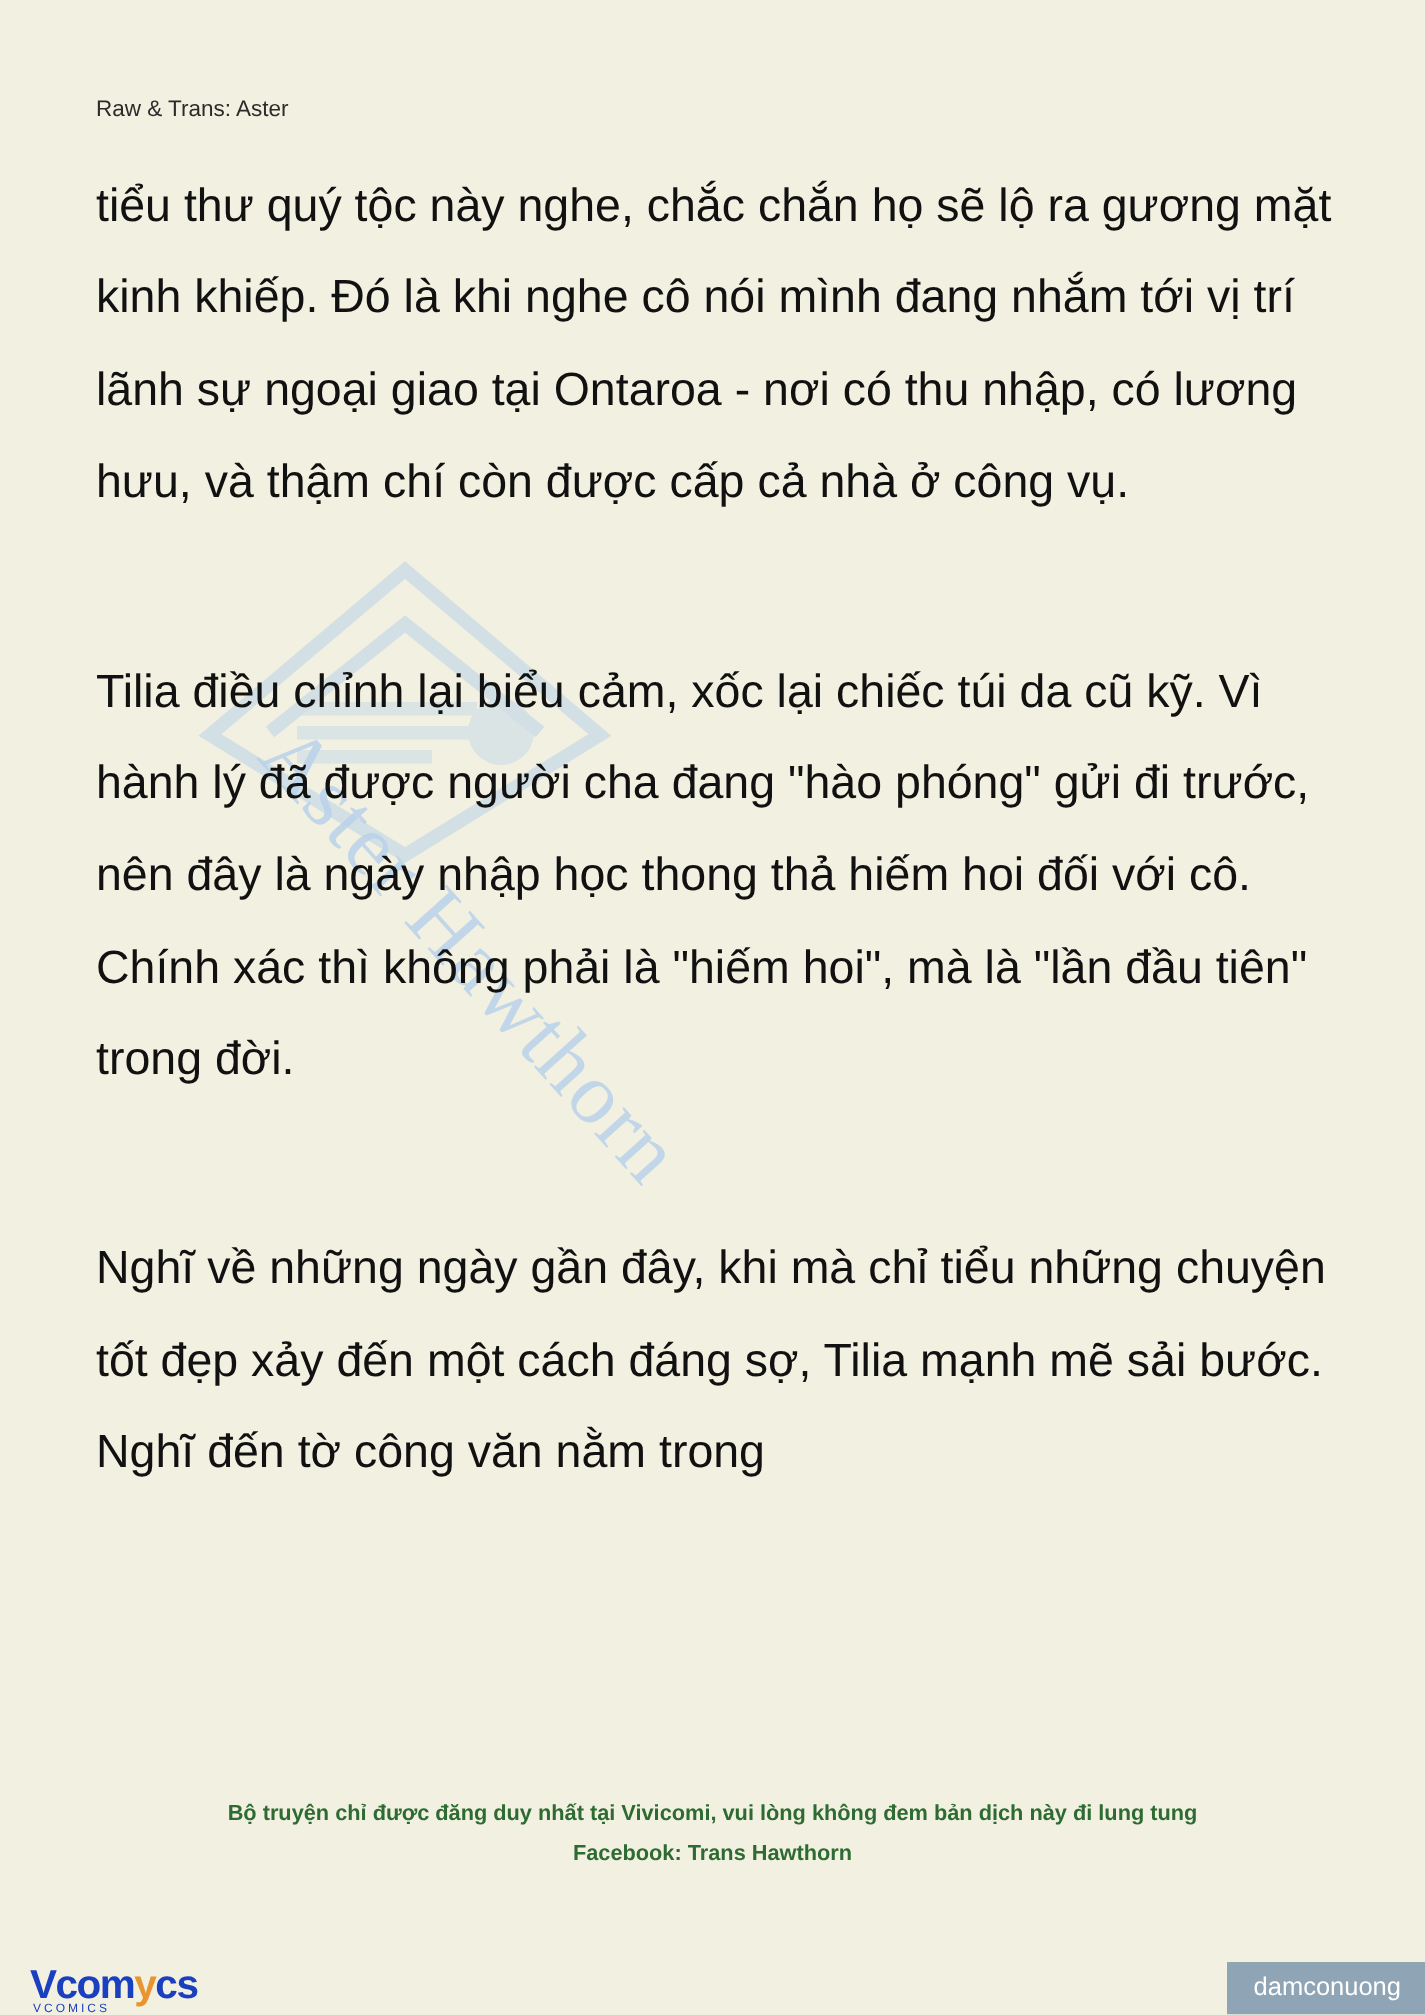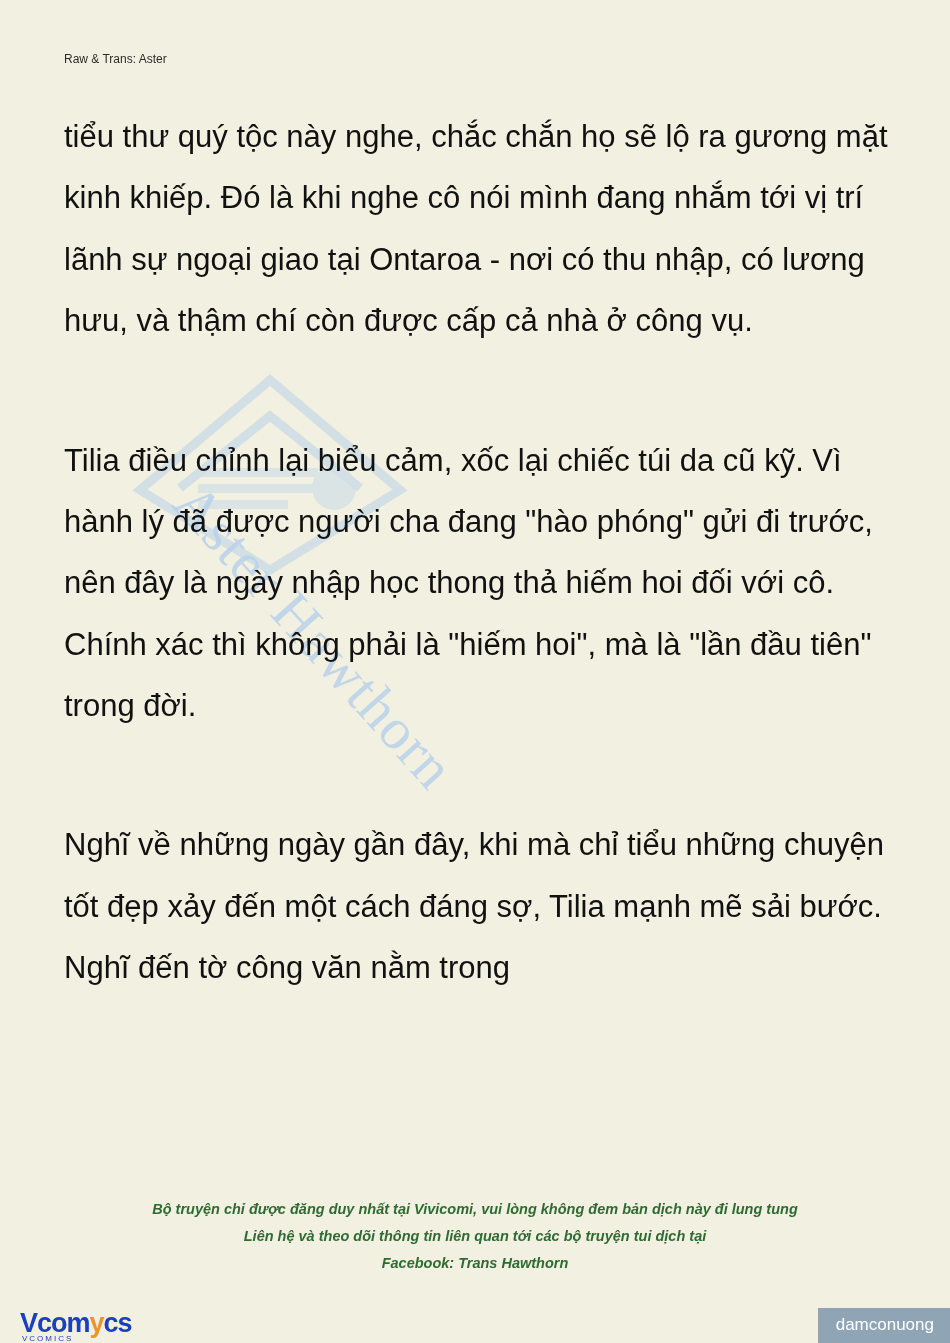--- a/index.html
+++ b/index.html
@@ -42,23 +42,23 @@
     top: 370px;
     width: 300px;
     height: 210px;
     opacity: .55;
   }
 
   
   .header {
     position: absolute;
     left: 64px;
-    top: 52px;
+    top: 64px;
     font-family: "Liberation Sans", sans-serif;
-    font-size: 12px;
+    font-size: 15px;
     color: #2b2b2b;
     z-index: 3;
   }
 
   
   .content {
     position: absolute;
     left: 64px;
     top: 106px;
     width: 824px;
@@ -78,21 +78,20 @@
   .notice {
     position: absolute;
     left: 0;
     top: 1196px;
     width: 950px;
     text-align: center;
     z-index: 3;
   }
   .notice div {
     font-family: "Liberation Sans", sans-serif;
-    font-style: italic;
     font-weight: bold;
     font-size: 14.5px;
     color: #2e6b33;
     line-height: 1.85;
   }
 
   
   .bottom-bar {
     position: absolute;
     left: 0;
@@ -159,21 +158,20 @@
 <div class="header">Raw &amp; Trans: Aster</div>
 
 <div class="content">
   <p class="para gap-big">tiểu thư quý tộc này nghe, chắc chắn họ sẽ lộ ra gương mặt kinh khiếp. Đó là khi nghe cô nói mình đang nhắm tới vị trí lãnh sự ngoại giao tại Ontaroa - nơi có thu nhập, có lương hưu, và thậm chí còn được cấp cả nhà ở công vụ.</p>
   <p class="para gap-big">Tilia điều chỉnh lại biểu cảm, xốc lại chiếc túi da cũ kỹ. Vì hành lý đã được người cha đang "hào phóng" gửi đi trước, nên đây là ngày nhập học thong thả hiếm hoi đối với cô. Chính xác thì không phải là "hiếm hoi", mà là "lần đầu tiên" trong đời.</p>
   <p class="para">Nghĩ về những ngày gần đây, khi mà chỉ tiểu những chuyện tốt đẹp xảy đến một cách đáng sợ, Tilia mạnh mẽ sải bước. Nghĩ đến tờ công văn nằm trong</p>
 </div>
 
 <div class="notice">
   <div>Bộ truyện chỉ được đăng duy nhất tại Vivicomi, vui lòng không đem bản dịch này đi lung tung</div>
-  <div>Liên hệ và theo dõi thông tin liên quan tới các bộ truyện tui dịch tại</div>
   <div>Facebook: Trans Hawthorn</div>
 </div>
 
 <div class="bottom-bar">
   <div class="brand-logo">
     <span class="v">V</span><span class="com">com</span><span class="y">y</span><span class="cs">cs</span>
   </div>
   <div class="brand-sub">VCOMICS</div>
   <div class="corner-tag">damconuong</div>
 </div>

